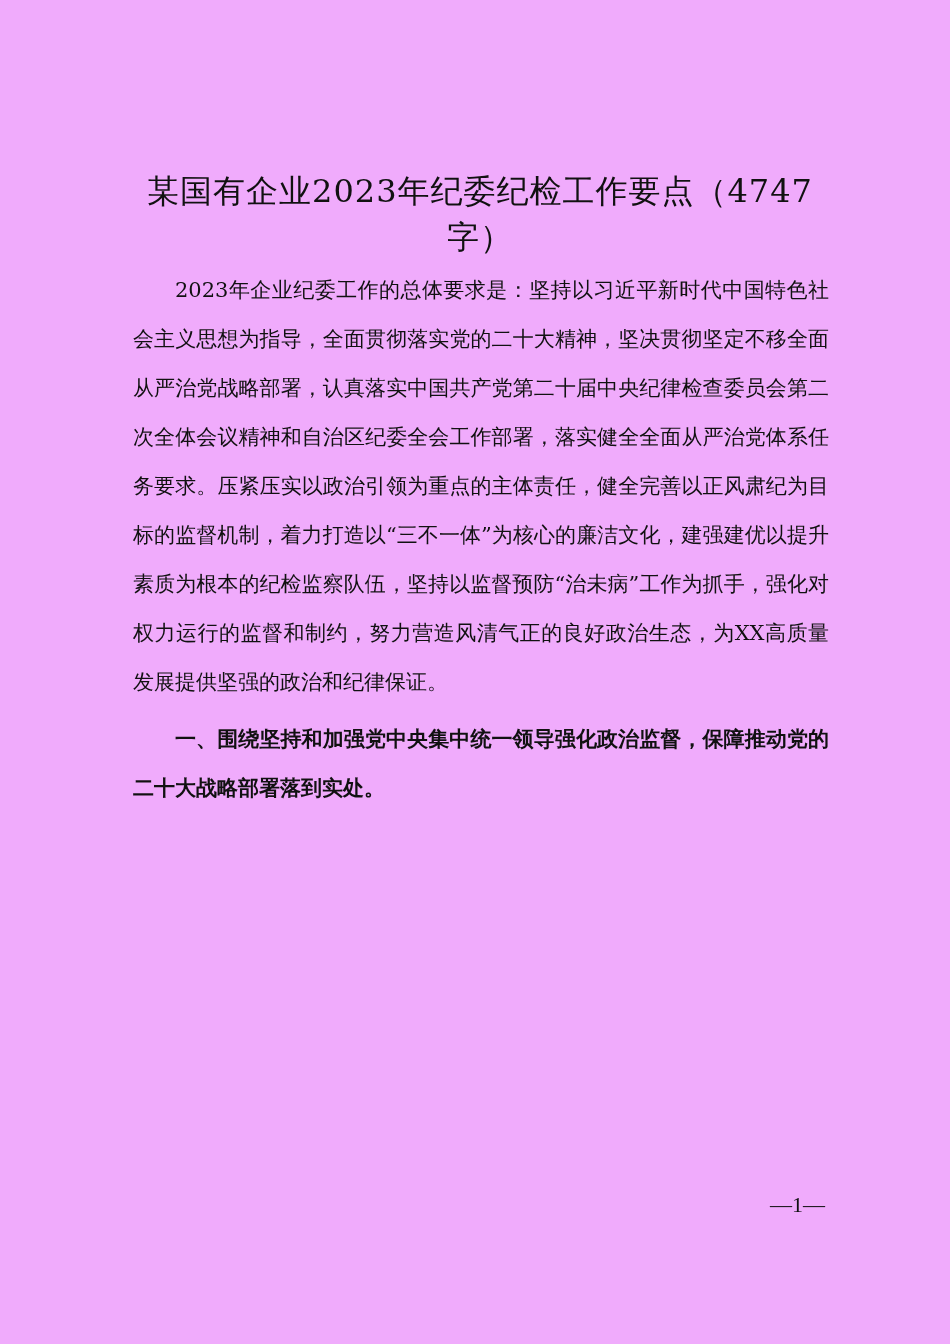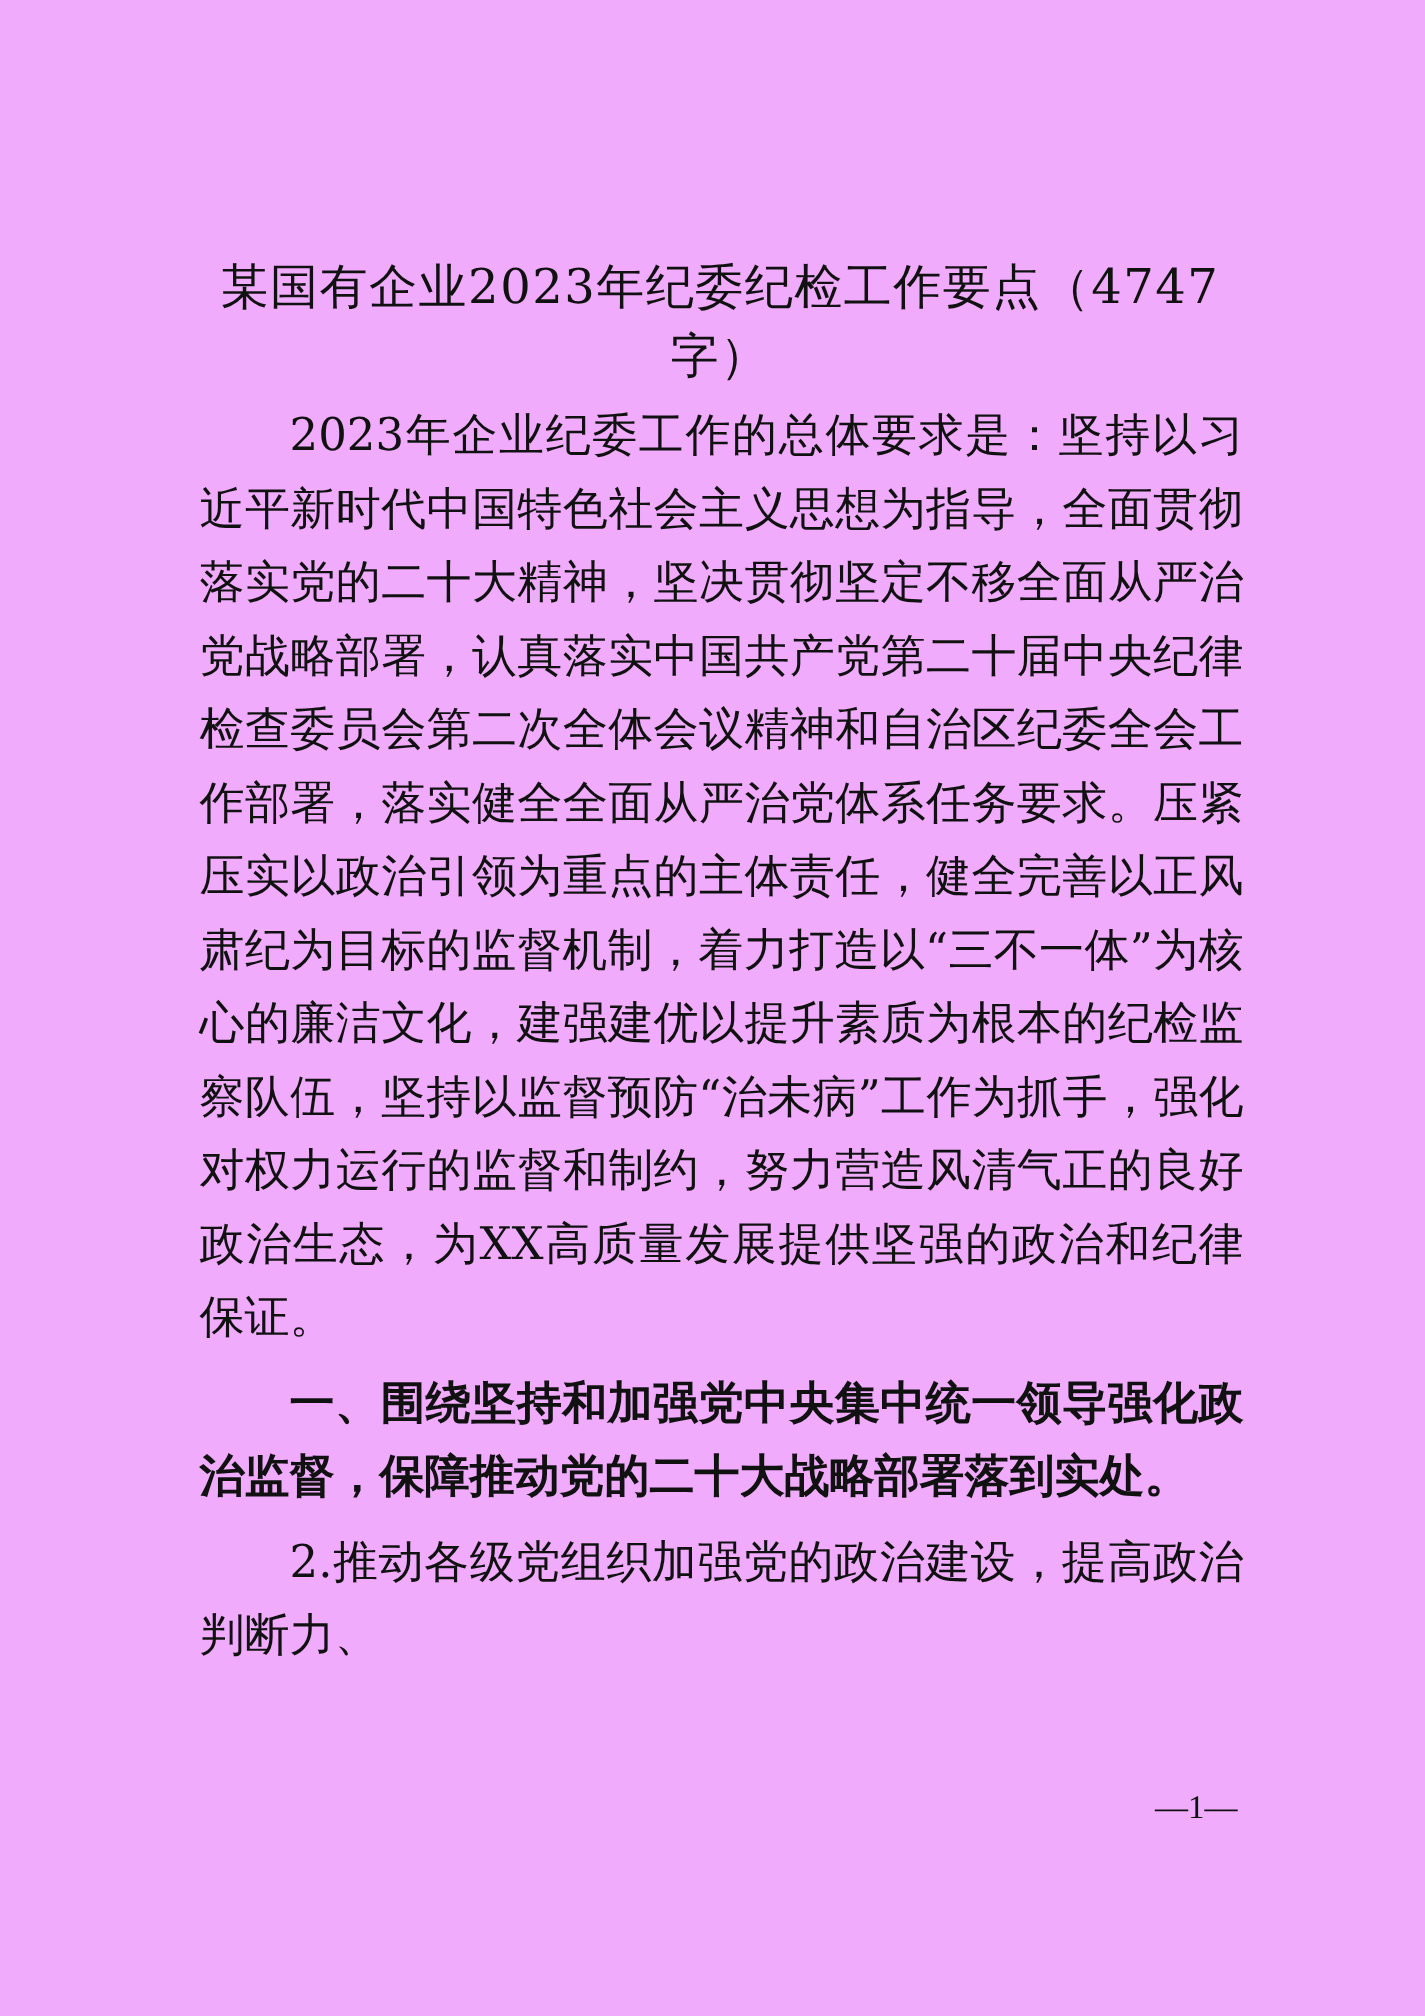--- a/index.html
+++ b/index.html
@@ -7,37 +7,36 @@
   .page { position: absolute; left: 0; top: 0; width: 950px; height: 1344px; background: #f0abfc; }
   .title {
     position: absolute; left: 130px; top: 168px; width: 700px;
     font-family: "DejaVu Serif", "Liberation Serif", serif;
     font-size: 32px; line-height: 46px; text-align: center; color: #111;
     letter-spacing: 1px;
   }
   .body {
     position: absolute; left: 133px; top: 266px; width: 696px;
     font-family: "DejaVu Serif", "Liberation Serif", serif;
-    font-size: 30px; line-height: 49px; color: #111;
+    font-size: 21px; line-height: 49px; color: #111;
     text-align: justify; text-justify: inter-character;
   }
   .body p { margin: 0; text-indent: 2em; }
   .body p.heading { font-family: Liberation Serif, serif; font-weight: bold; margin-top: 8px; }
   .body p.item { margin-top: 8px; }
   .page-num {
     position: absolute; left: 745px; top: 1192px; width: 80px; text-align: right;
     font-family: "Liberation Serif", "DejaVu Serif", serif; font-size: 22px; color: #111;
   }
 </style>
 </head>
 <body>
 
 <div class="page">
   <div class="title">某国有企业2023年纪委纪检工作要点（4747字）</div>
 
   <div class="body">
     <p>2023年企业纪委工作的总体要求是：坚持以习近平新时代中国特色社会主义思想为指导，全面贯彻落实党的二十大精神，坚决贯彻坚定不移全面从严治党战略部署，认真落实中国共产党第二十届中央纪律检查委员会第二次全体会议精神和自治区纪委全会工作部署，落实健全全面从严治党体系任务要求。压紧压实以政治引领为重点的主体责任，健全完善以正风肃纪为目标的监督机制，着力打造以“三不一体”为核心的廉洁文化，建强建优以提升素质为根本的纪检监察队伍，坚持以监督预防“治未病”工作为抓手，强化对权力运行的监督和制约，努力营造风清气正的良好政治生态，为XX高质量发展提供坚强的政治和纪律保证。</p>
     <p class="heading">一、围绕坚持和加强党中央集中统一领导强化政治监督，保障推动党的二十大战略部署落到实处。</p>
-    <p class="item">2.推动各级党组织加强党的政治建设，提高政治判断力、</p>
   </div>
 
   <div class="page-num">—1—</div>
 </div>
 
 </body></html>

